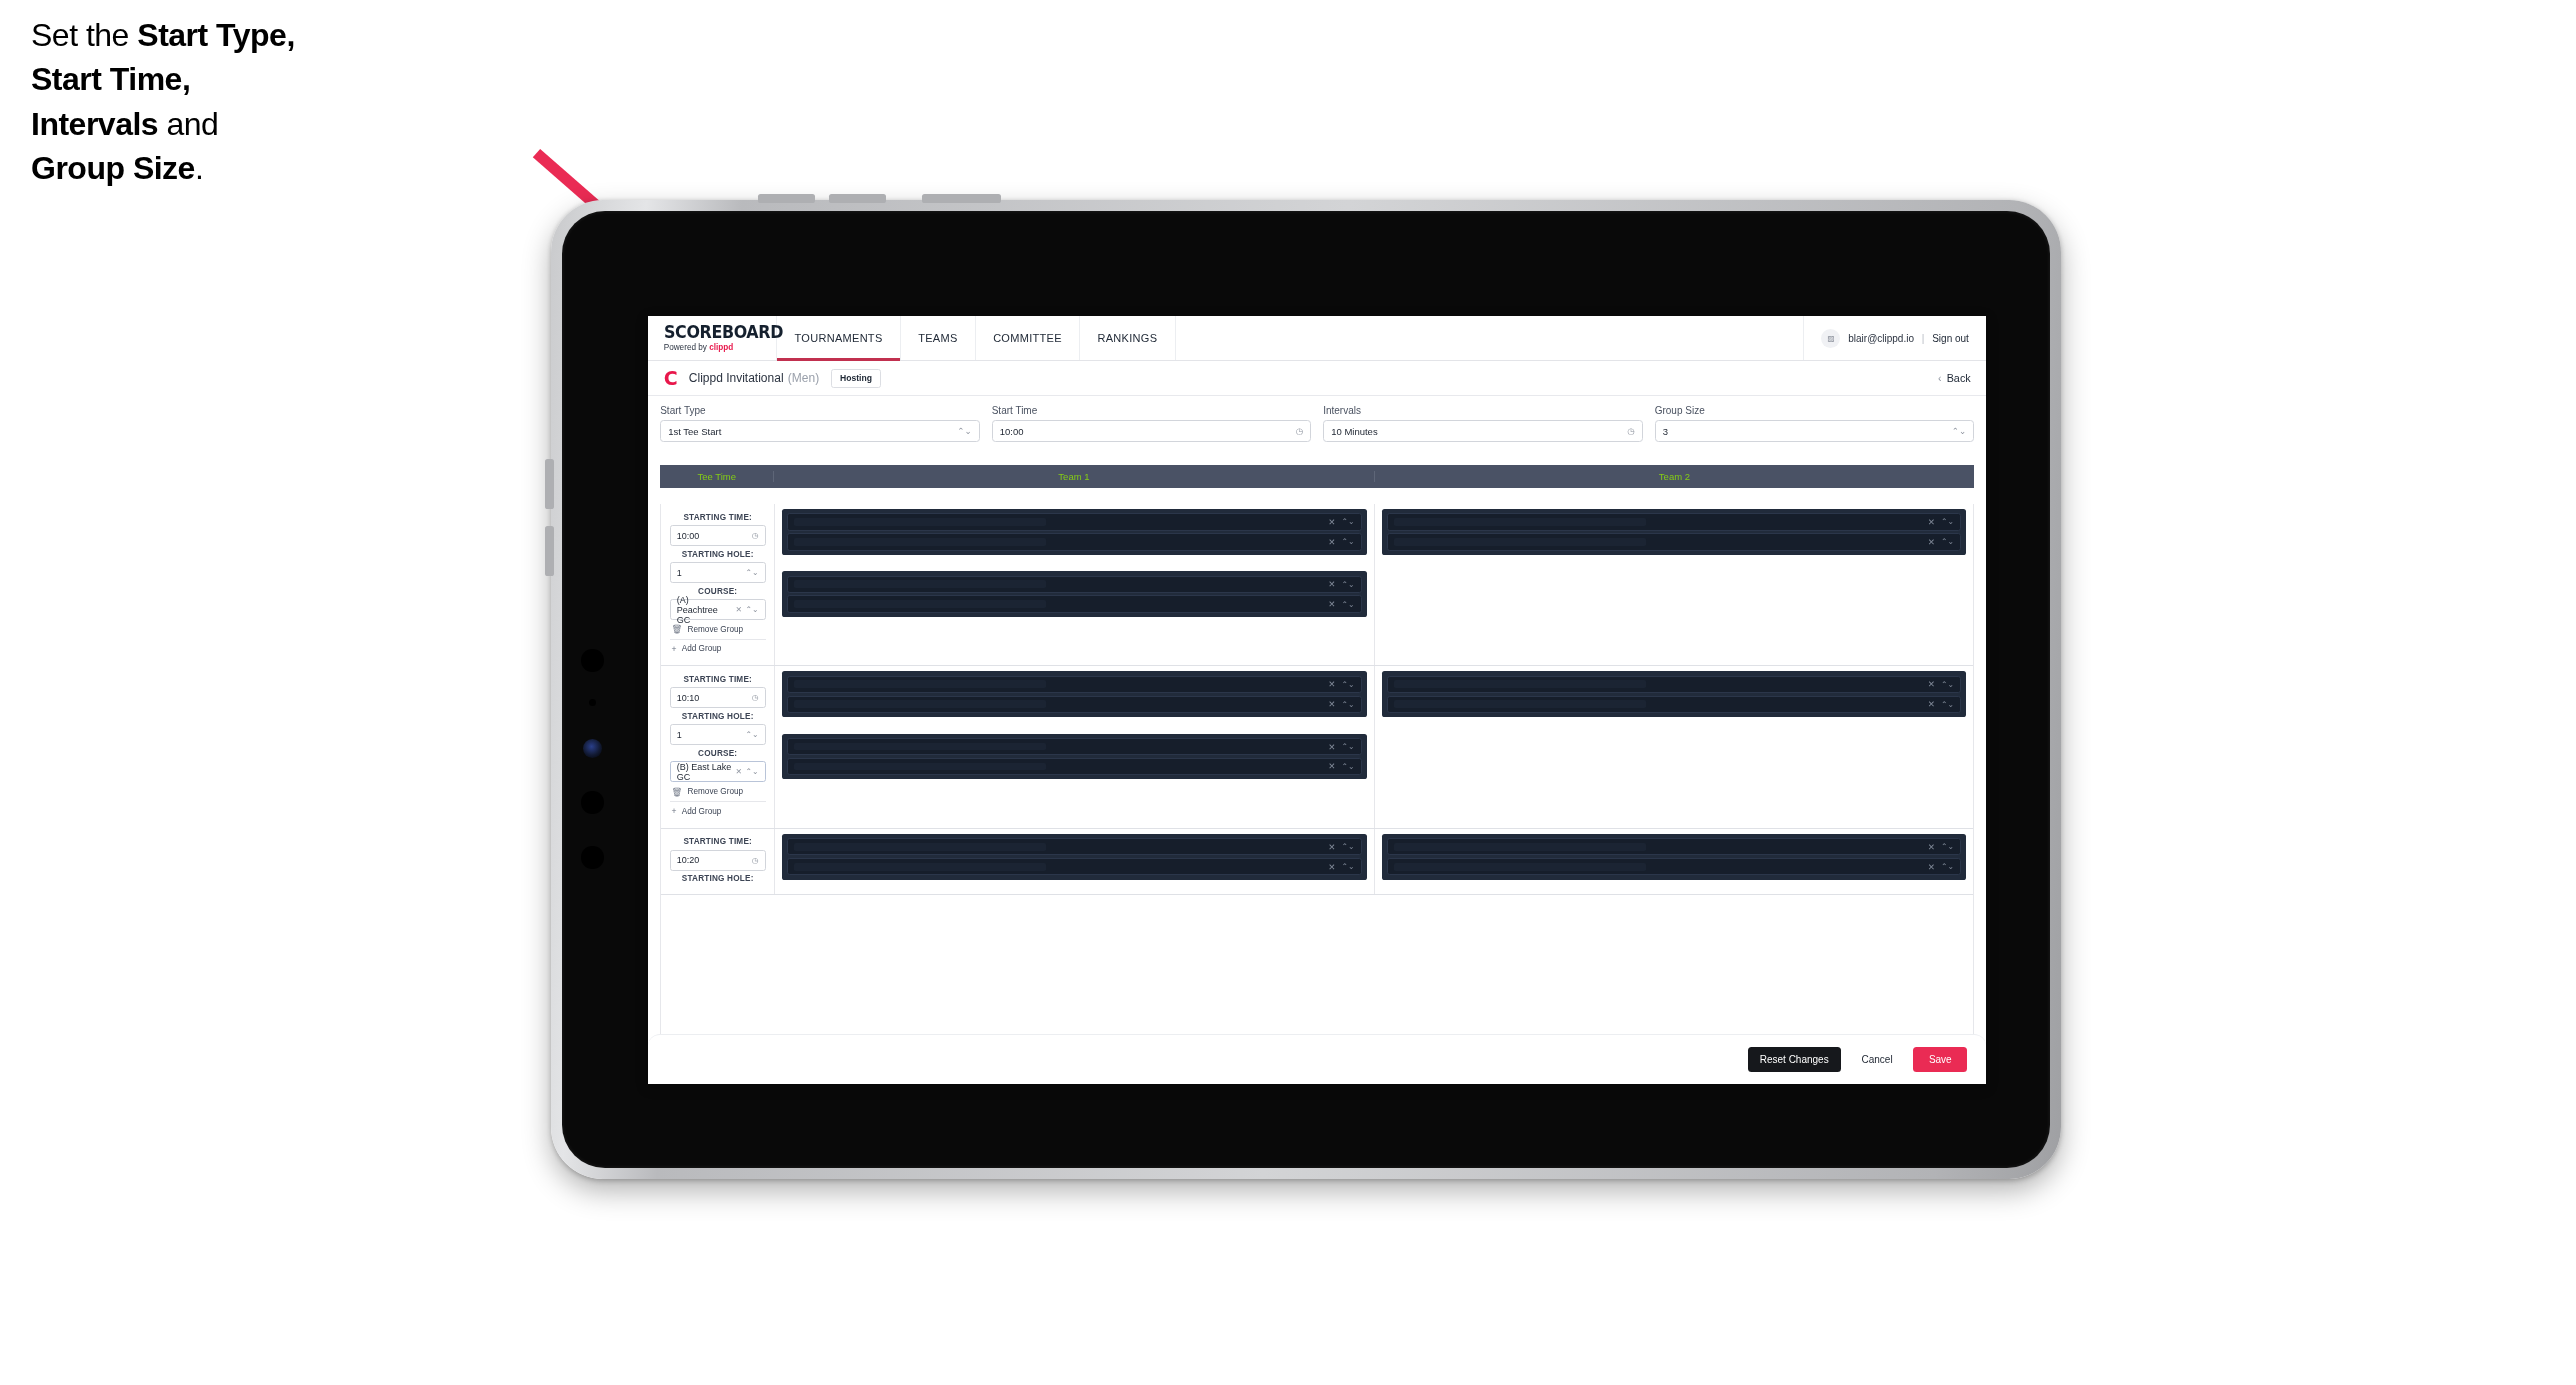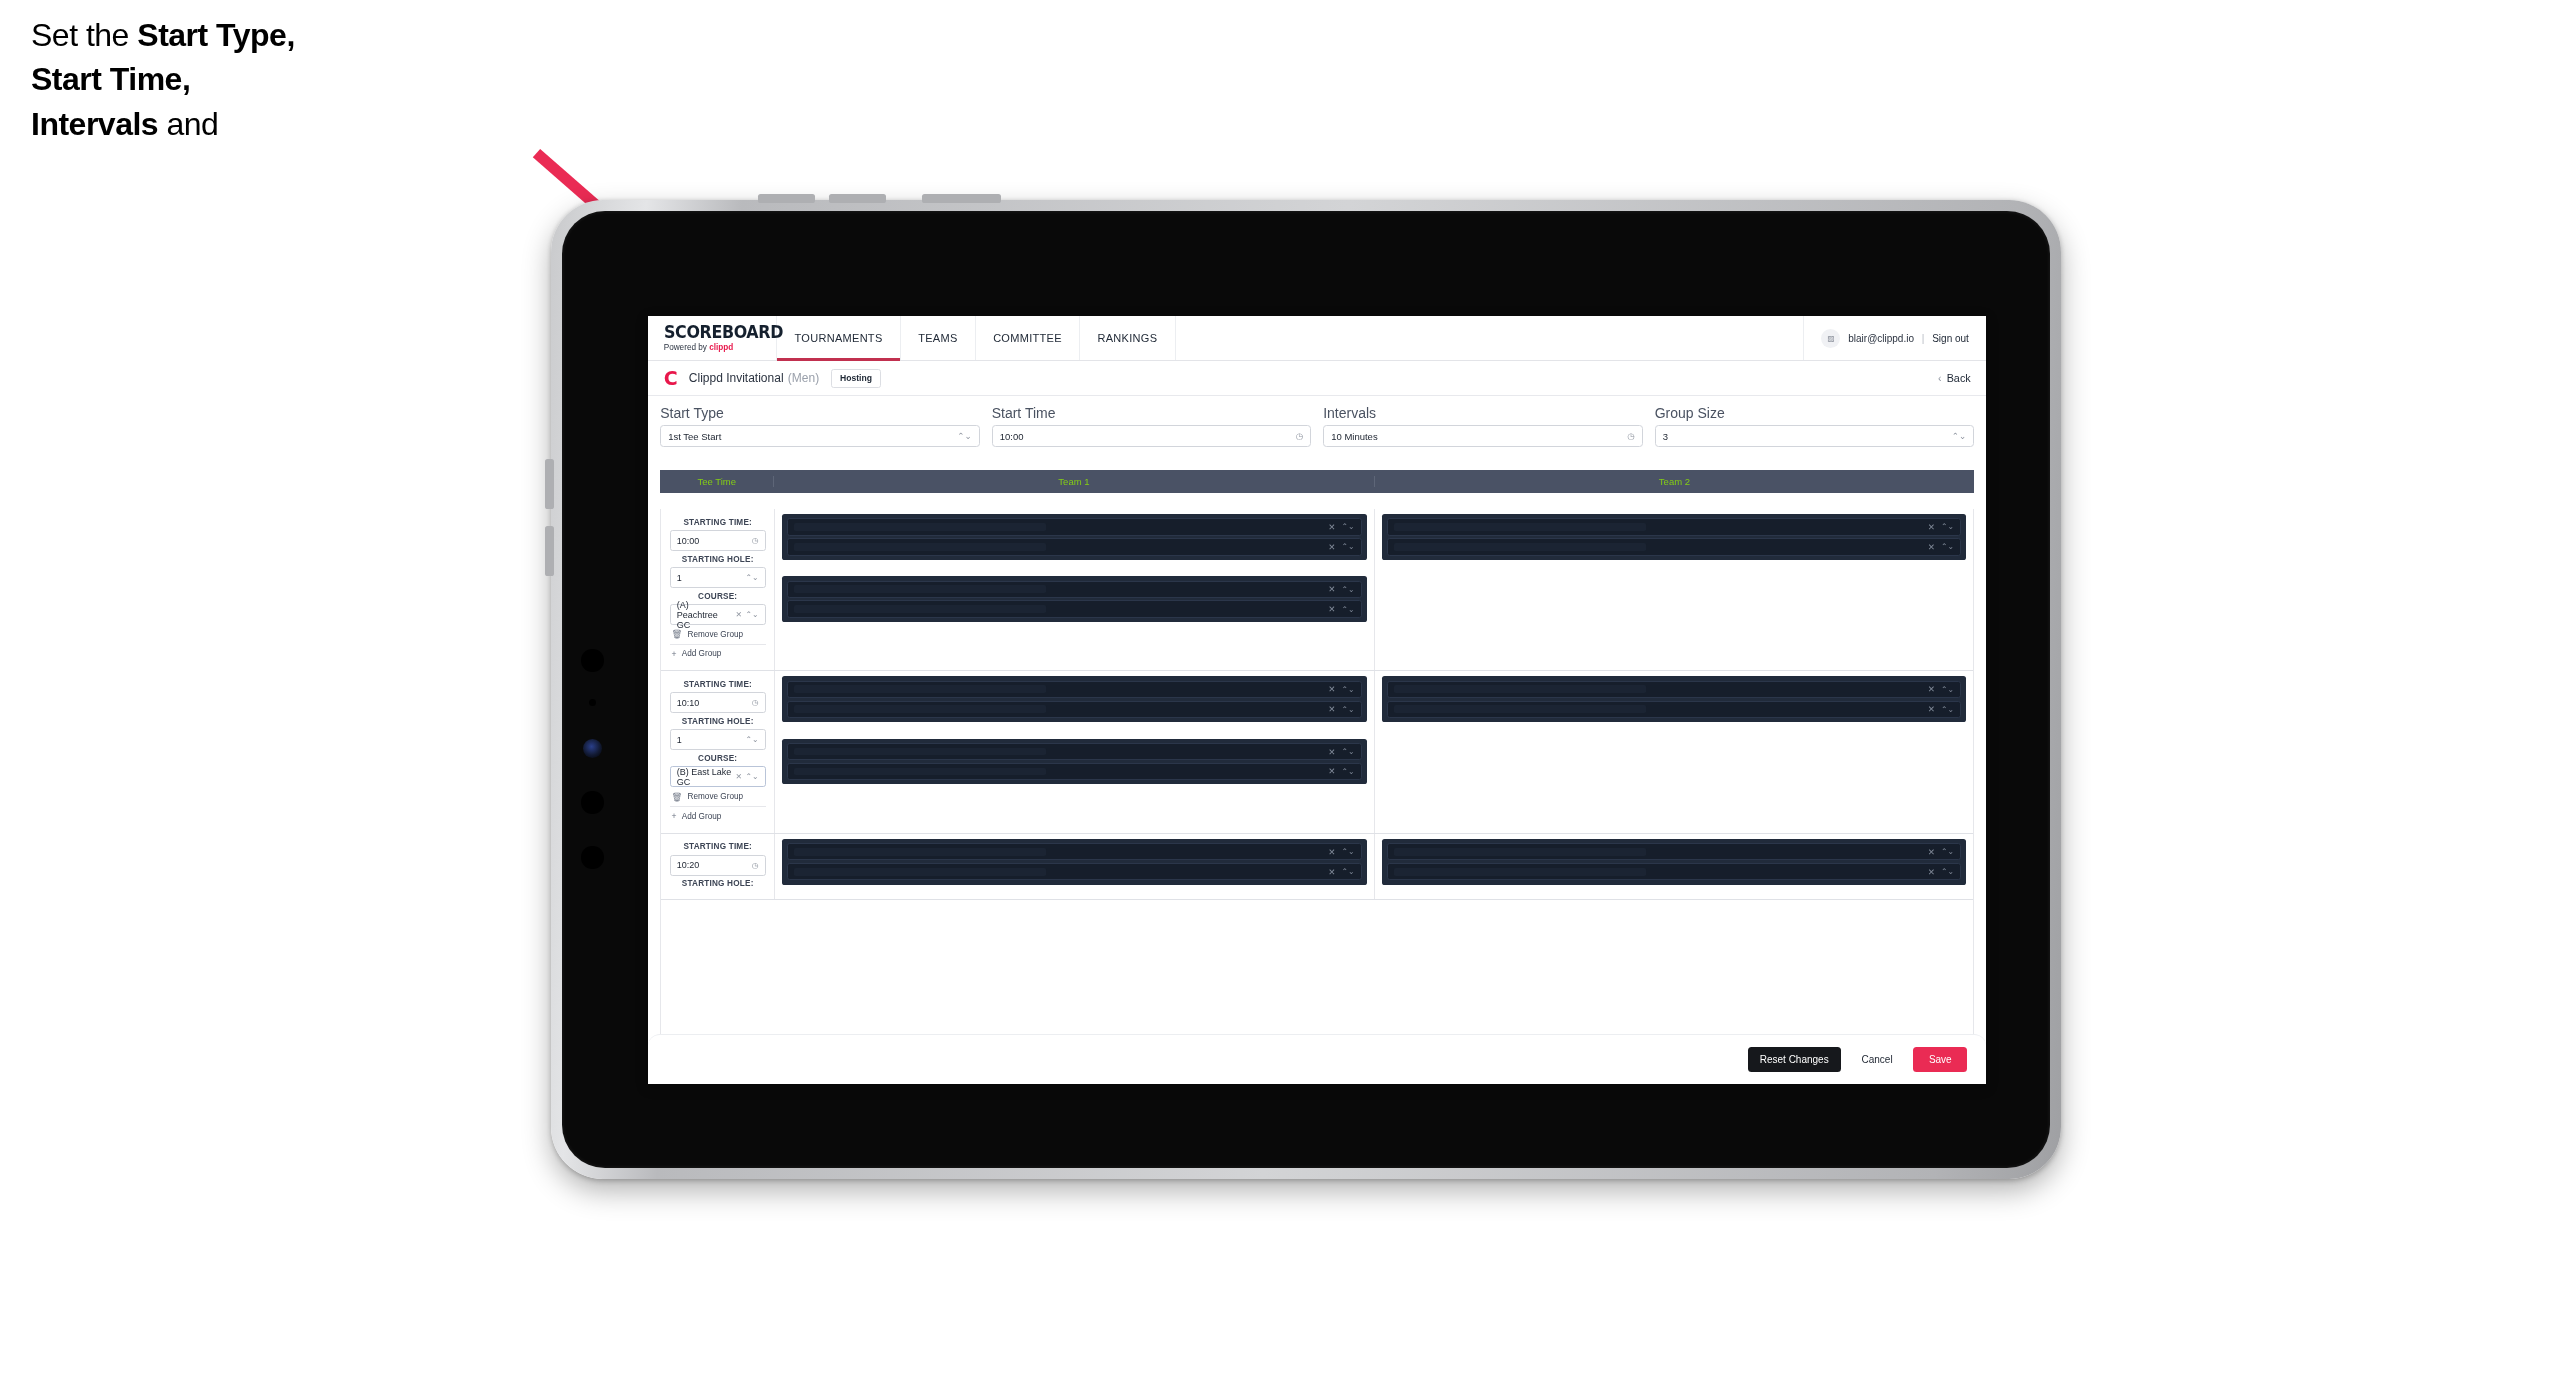--- a/index.html
+++ b/index.html
@@ -95,21 +95,21 @@
   .crumb-sub { font-size: 12px; color: #9aa0ab; margin-left: 4.3px; }
   .chip { margin-left: 12px; border: 0.9px solid #dcdee3; border-radius: 2.6px;
           padding: 3.5px 7.8px; font-size: 8.6px; font-weight: 700; color: #222b38; }
   .backlink { margin-left: auto; font-size: 10.8px; color: #222b38; cursor: pointer;
               display: flex; align-items: center; gap: 5.2px; }
   .backlink .chev { color: #8d939e; font-size: 10.4px; }
 
   
   .filters { display: flex; gap: 12px; padding: 8.6px 12px 7px; flex: 0 0 auto; background: #fff; }
   .field { flex: 1 1 0; }
-  .field-label { font-size: 14px; color: #4a5261; margin-bottom: 4.3px; }
+  .field-label { font-size: 10px; color: #4a5261; margin-bottom: 4.3px; }
   .control { height: 22.4px; border: 0.9px solid #d2d5db; border-radius: 3.5px; background: #fff;
              display: flex; align-items: center; padding: 0 7px; font-size: 9.5px; color: #1d2430; }
   .control .val { flex: 1 1 auto; }
   .control .ico { color: #8d939e; font-size: 8.6px; display:flex; align-items:center; }
 
   
   .tbl-head { display: flex; background: #4a5265; color: #84cc16; flex: 0 0 auto;
               height: 22.4px; align-items: center; margin: 16px 12px; }
   .th { display: flex; align-items: center; justify-content: center; font-size: 9.5px; }
   .th.tee { width: 114px; border-right: 0.9px solid #5e6678; }
@@ -158,20 +158,21 @@
 </style>
 </head>
 <body>
 
 <div id="root">
 
   <div class="caption" id="caption">
       <span class="line"><span>Set the </span><b>Start Type,</b></span>
       <span class="line"><b>Start Time,</b></span>
       <span class="line"><b>Intervals</b><span> and</span></span>
+      <span class="line"><b>Group Size</b><span>.</span></span>
     </div>
 
   <svg class="arrow-svg" viewBox="0 0 480 400">
     <line x1="62" y1="28" x2="348" y2="278" stroke="#ea2b54" stroke-width="13"></line>
     <polygon points="300,268 400,340 330,252" fill="#ea2b54"></polygon>
     <polygon points="302,266 402,338 358,330" fill="#ea2b54"></polygon>
   </svg>
 
   <div class="tablet">
     <div class="tablet-btn top1"></div>

